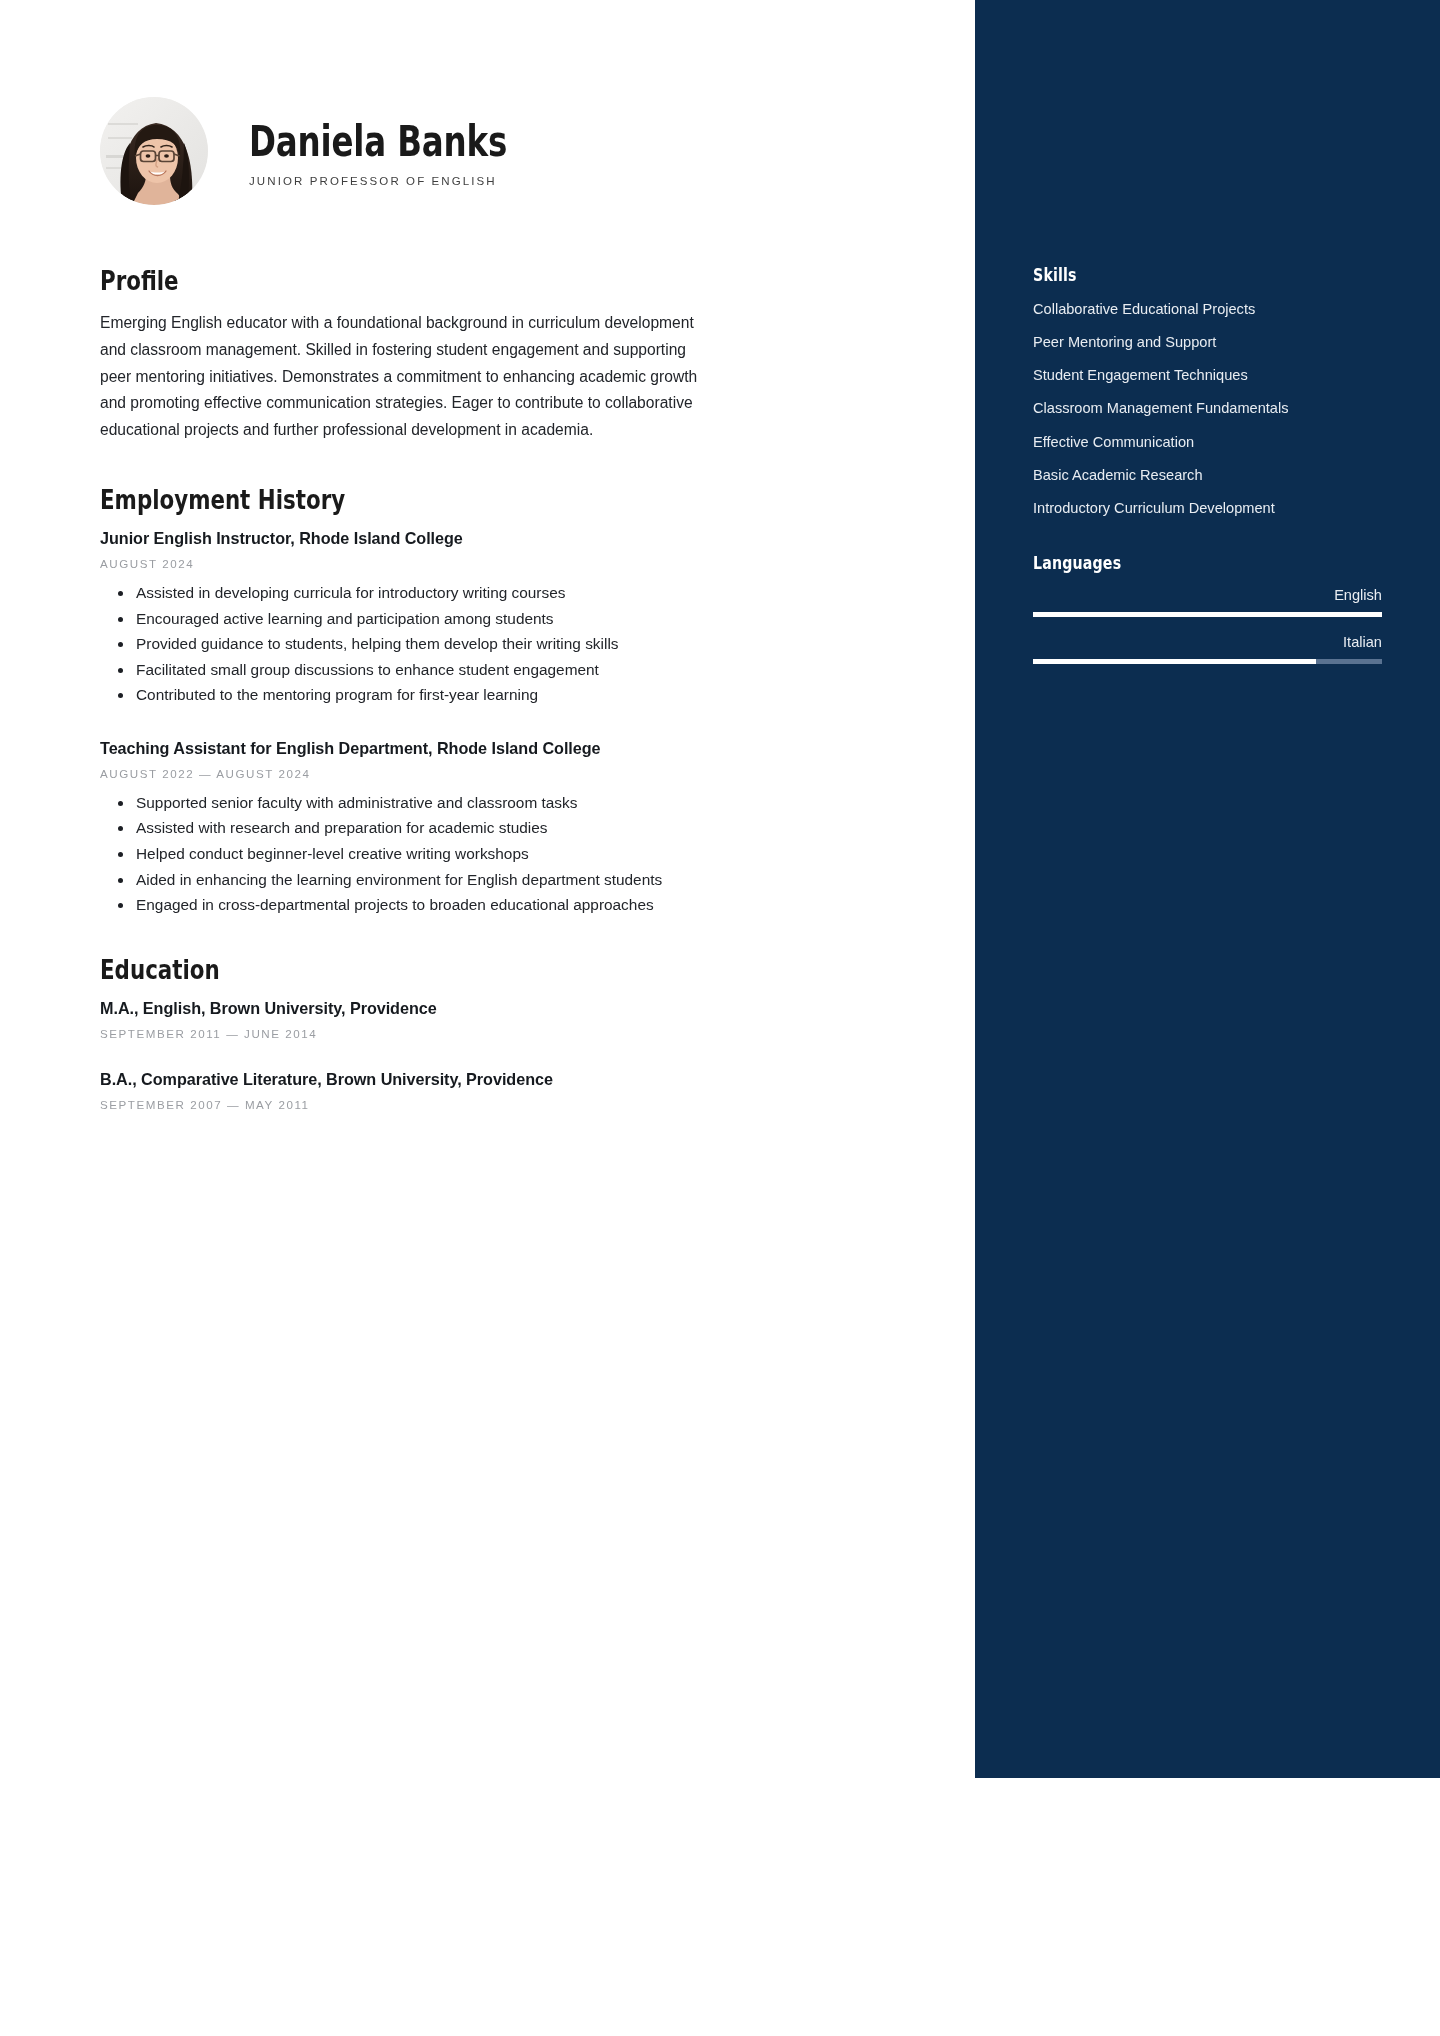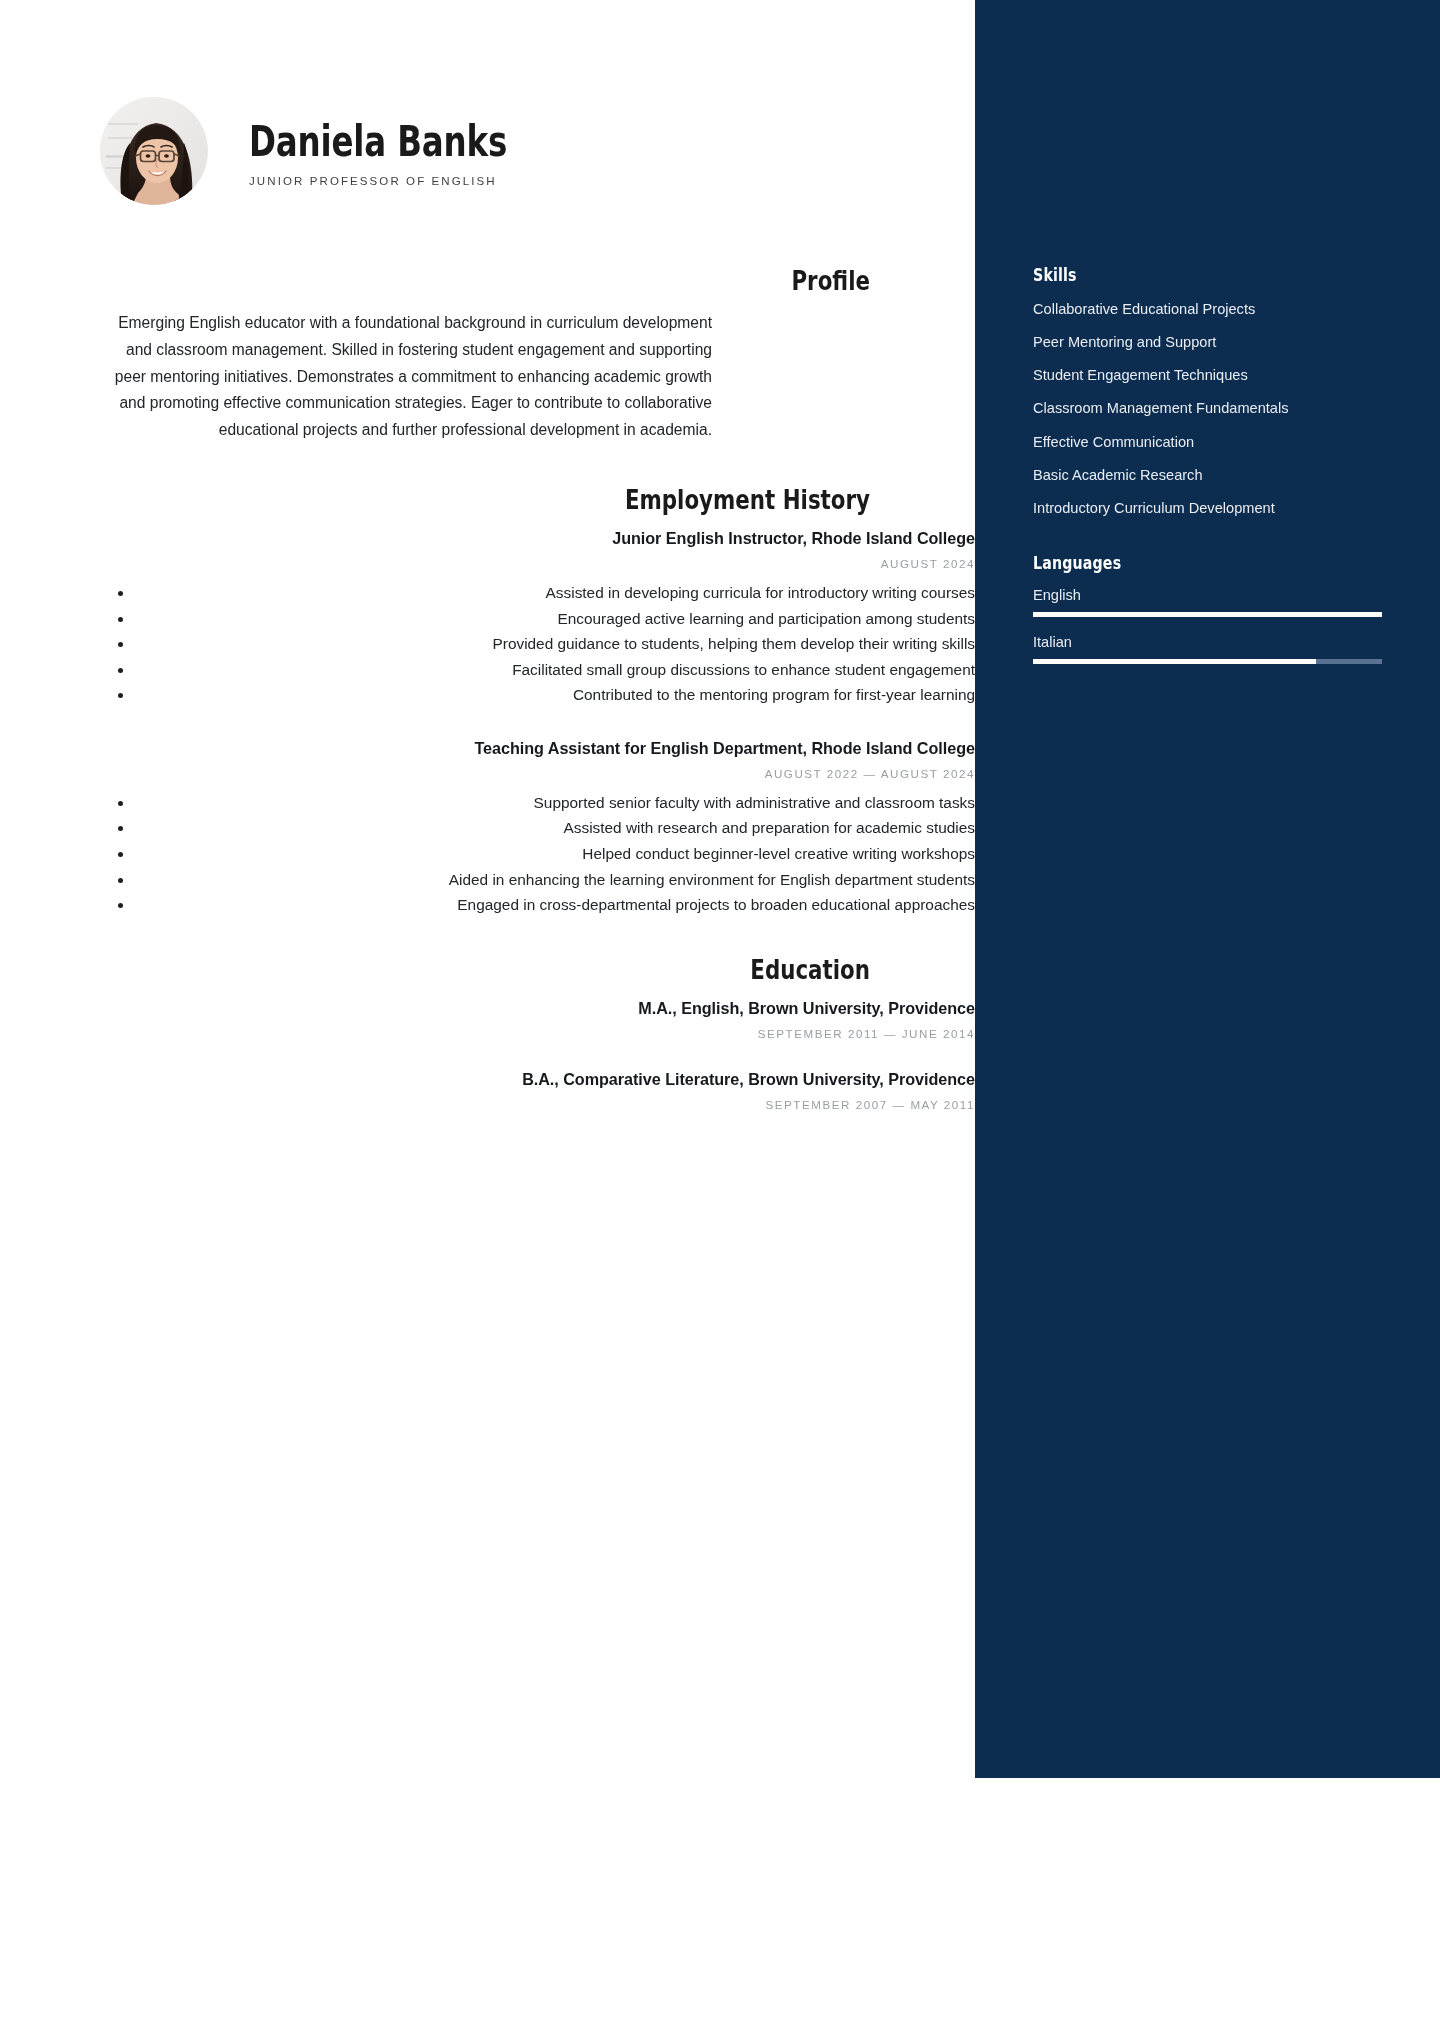--- a/index.html
+++ b/index.html
@@ -66,21 +66,21 @@
     margin-top: 10px;
     font-family: "Liberation Sans", sans-serif;
     font-size: 11.5px;
     font-weight: 400;
     letter-spacing: 2.1px;
     color: #3f3f3f;
     text-transform: uppercase;
     white-space: nowrap;
   }
 
-  .section { margin-bottom: 8px; text-align: right; }
+  .section { margin-bottom: 8px; }
 
   .section-title {
     font-family: "DejaVu Sans Condensed", "Liberation Sans Narrow", "Liberation Sans", sans-serif;
     font-weight: 700;
     font-size: 27px;
     color: #1a1a1a;
     letter-spacing: 0px;
     transform: scaleX(0.88);
     transform-origin: left center;
     margin: 0 0 14px 0;
@@ -171,21 +171,21 @@
     text-underline-offset: 2px;
   }
 
   .skill-item {
     font-size: 14.6px;
     line-height: 1.45;
     color: #e9edf2;
     margin-bottom: 12px;
   }
 
-  .lang-block { margin-bottom: 17px; }
+  .lang-block { margin-bottom: 17px; text-align: right; }
   .lang-name {
     font-size: 14.6px;
     color: #e9edf2;
     margin-bottom: 9px;
   }
   .lang-bar {
     position: relative;
     height: 5px;
     width: 100%;
     background: #5a7291;

